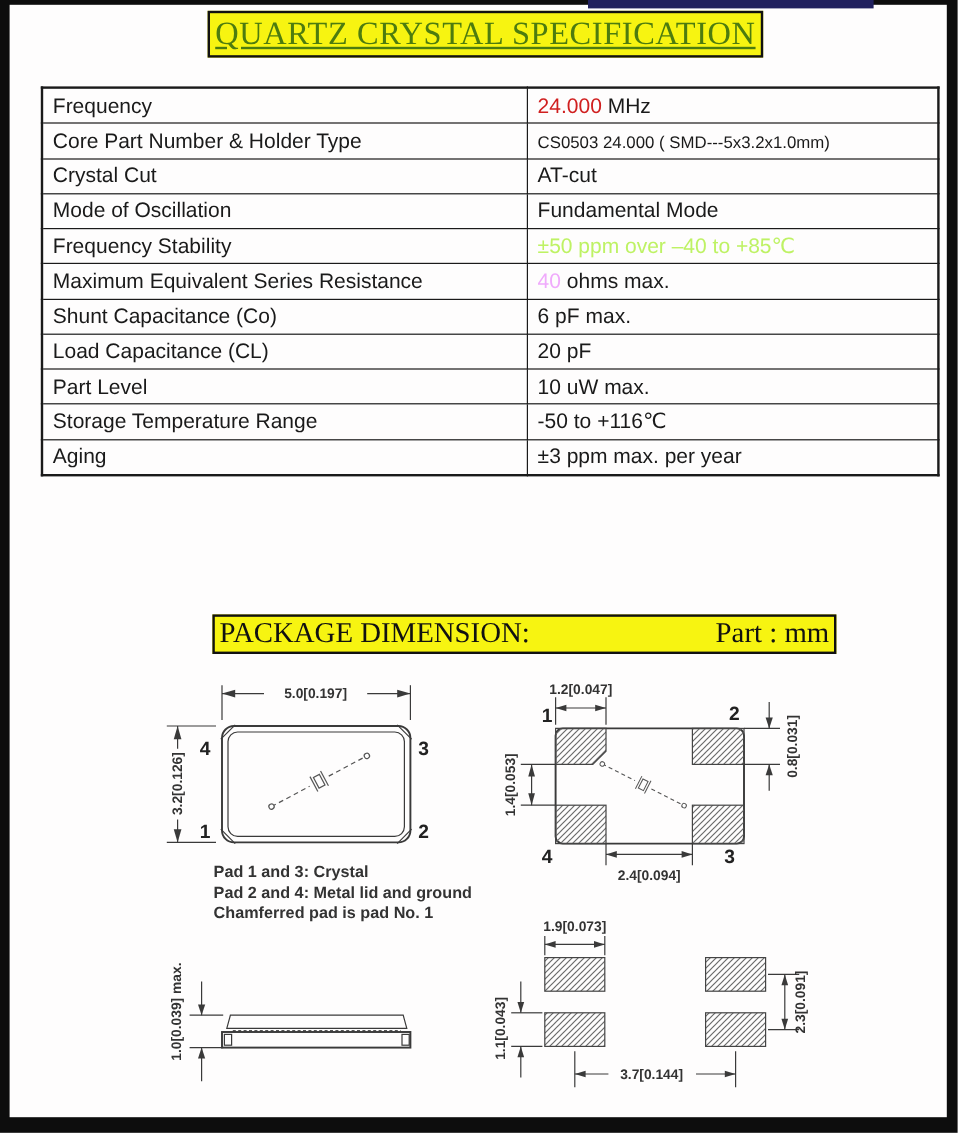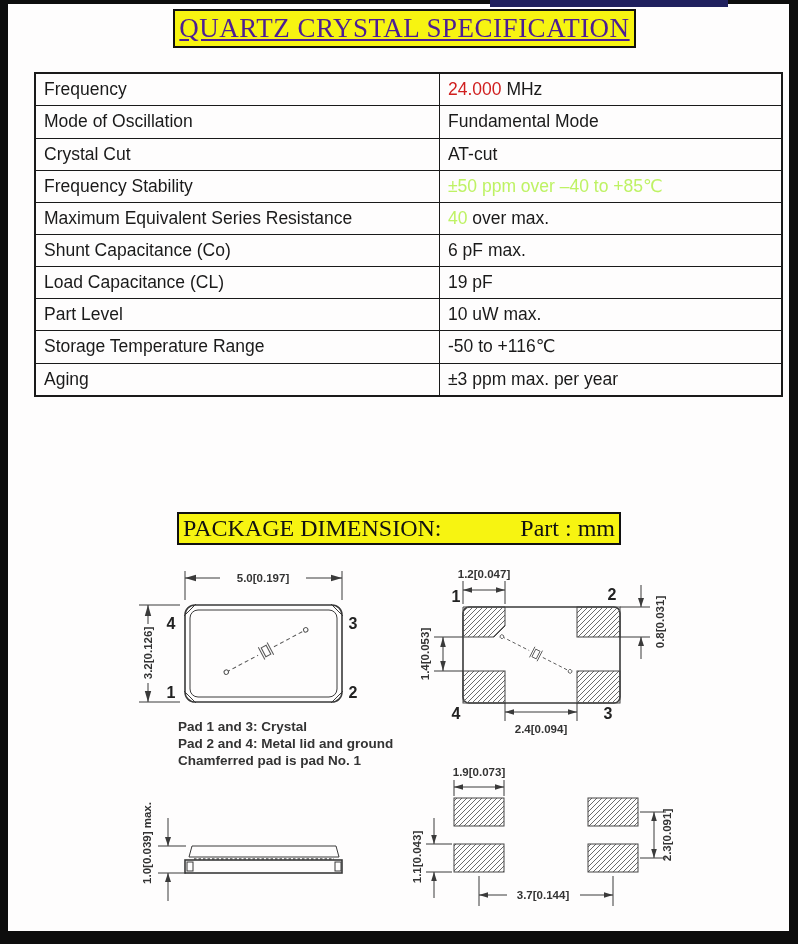--- a/index.html
+++ b/index.html
@@ -13,25 +13,25 @@
   }
   .navy-bar{
     position:absolute;left:490px;top:0;width:238px;height:7px;
     background:#20205e;z-index:5;
   }
   .title-box{
     position:absolute;left:173px;top:9px;width:459px;height:35px;
     background:#f7f411;border:2px solid #111;
     display:flex;align-items:center;justify-content:center;
     font-family:"Liberation Serif","DejaVu Serif",serif;
-    font-size:27px;color:#4c1d95;white-space:nowrap;text-align:right;
+    font-size:27px;color:#4d7c0f;white-space:nowrap;text-align:right;
   }
   .title-box span{text-decoration:underline;letter-spacing:0.5px;}
   .pkg-box{
-    position:absolute;left:177px;top:512px;width:444px;height:33px;
+    position:absolute;left:177px;top:512px;width:520px;height:33px;
     background:#f7f411;border:2px solid #111;
     display:flex;align-items:center;justify-content:space-between;
     font-family:"Liberation Serif","DejaVu Serif",serif;
     font-size:24px;color:#111;padding:12px 4px;box-sizing:border-box;white-space:nowrap;
   }
   table.spec{
     position:absolute;left:34px;top:72px;width:728px;height:325px;
     border-collapse:collapse;table-layout:fixed;
   }
   table.spec td{
@@ -62,42 +62,46 @@
   <span>QUARTZ CRYSTAL SPECIFICATION</span>
 </div>
 
 <table class="spec">
   <tbody id="spec-body">
       <tr>
         <td class="lbl">Frequency</td>
         <td class="val"><span style="color: rgb(208, 31, 31);">24.000</span><span> MHz</span></td>
       </tr>
       <tr>
+        <td class="lbl">Core Part Number &amp; Holder Type</td>
+        <td class="val small"><span>CS0503 24.000 ( SMD---5x3.2x1.0mm)</span></td>
+      </tr>
+      <tr>
+        <td class="lbl">Crystal Cut</td>
+        <td class="val"><span>AT-cut</span></td>
+      </tr>
+      <tr>
         <td class="lbl">Mode of Oscillation</td>
         <td class="val"><span>Fundamental Mode</span></td>
       </tr>
       <tr>
-        <td class="lbl">Crystal Cut</td>
-        <td class="val"><span>AT-cut</span></td>
-      </tr>
-      <tr>
         <td class="lbl">Frequency Stability</td>
         <td class="val"><span style="color: #bef264;">±50 ppm over –40 to +85℃</span></td>
       </tr>
       <tr>
         <td class="lbl">Maximum Equivalent Series Resistance</td>
-        <td class="val"><span style="color: #bef264;">40</span><span> over max.</span></td>
+        <td class="val"><span style="color: #f0abfc;">40</span><span> ohms max.</span></td>
       </tr>
       <tr>
         <td class="lbl">Shunt Capacitance (Co)</td>
         <td class="val"><span>6 pF max.</span></td>
       </tr>
       <tr>
         <td class="lbl">Load Capacitance (CL)</td>
-        <td class="val"><span>19 pF</span></td>
+        <td class="val"><span>20 pF</span></td>
       </tr>
       <tr>
         <td class="lbl">Part Level</td>
         <td class="val"><span>10 uW max.</span></td>
       </tr>
       <tr>
         <td class="lbl">Storage Temperature Range</td>
         <td class="val"><span>-50 to +116℃</span></td>
       </tr>
       <tr>

